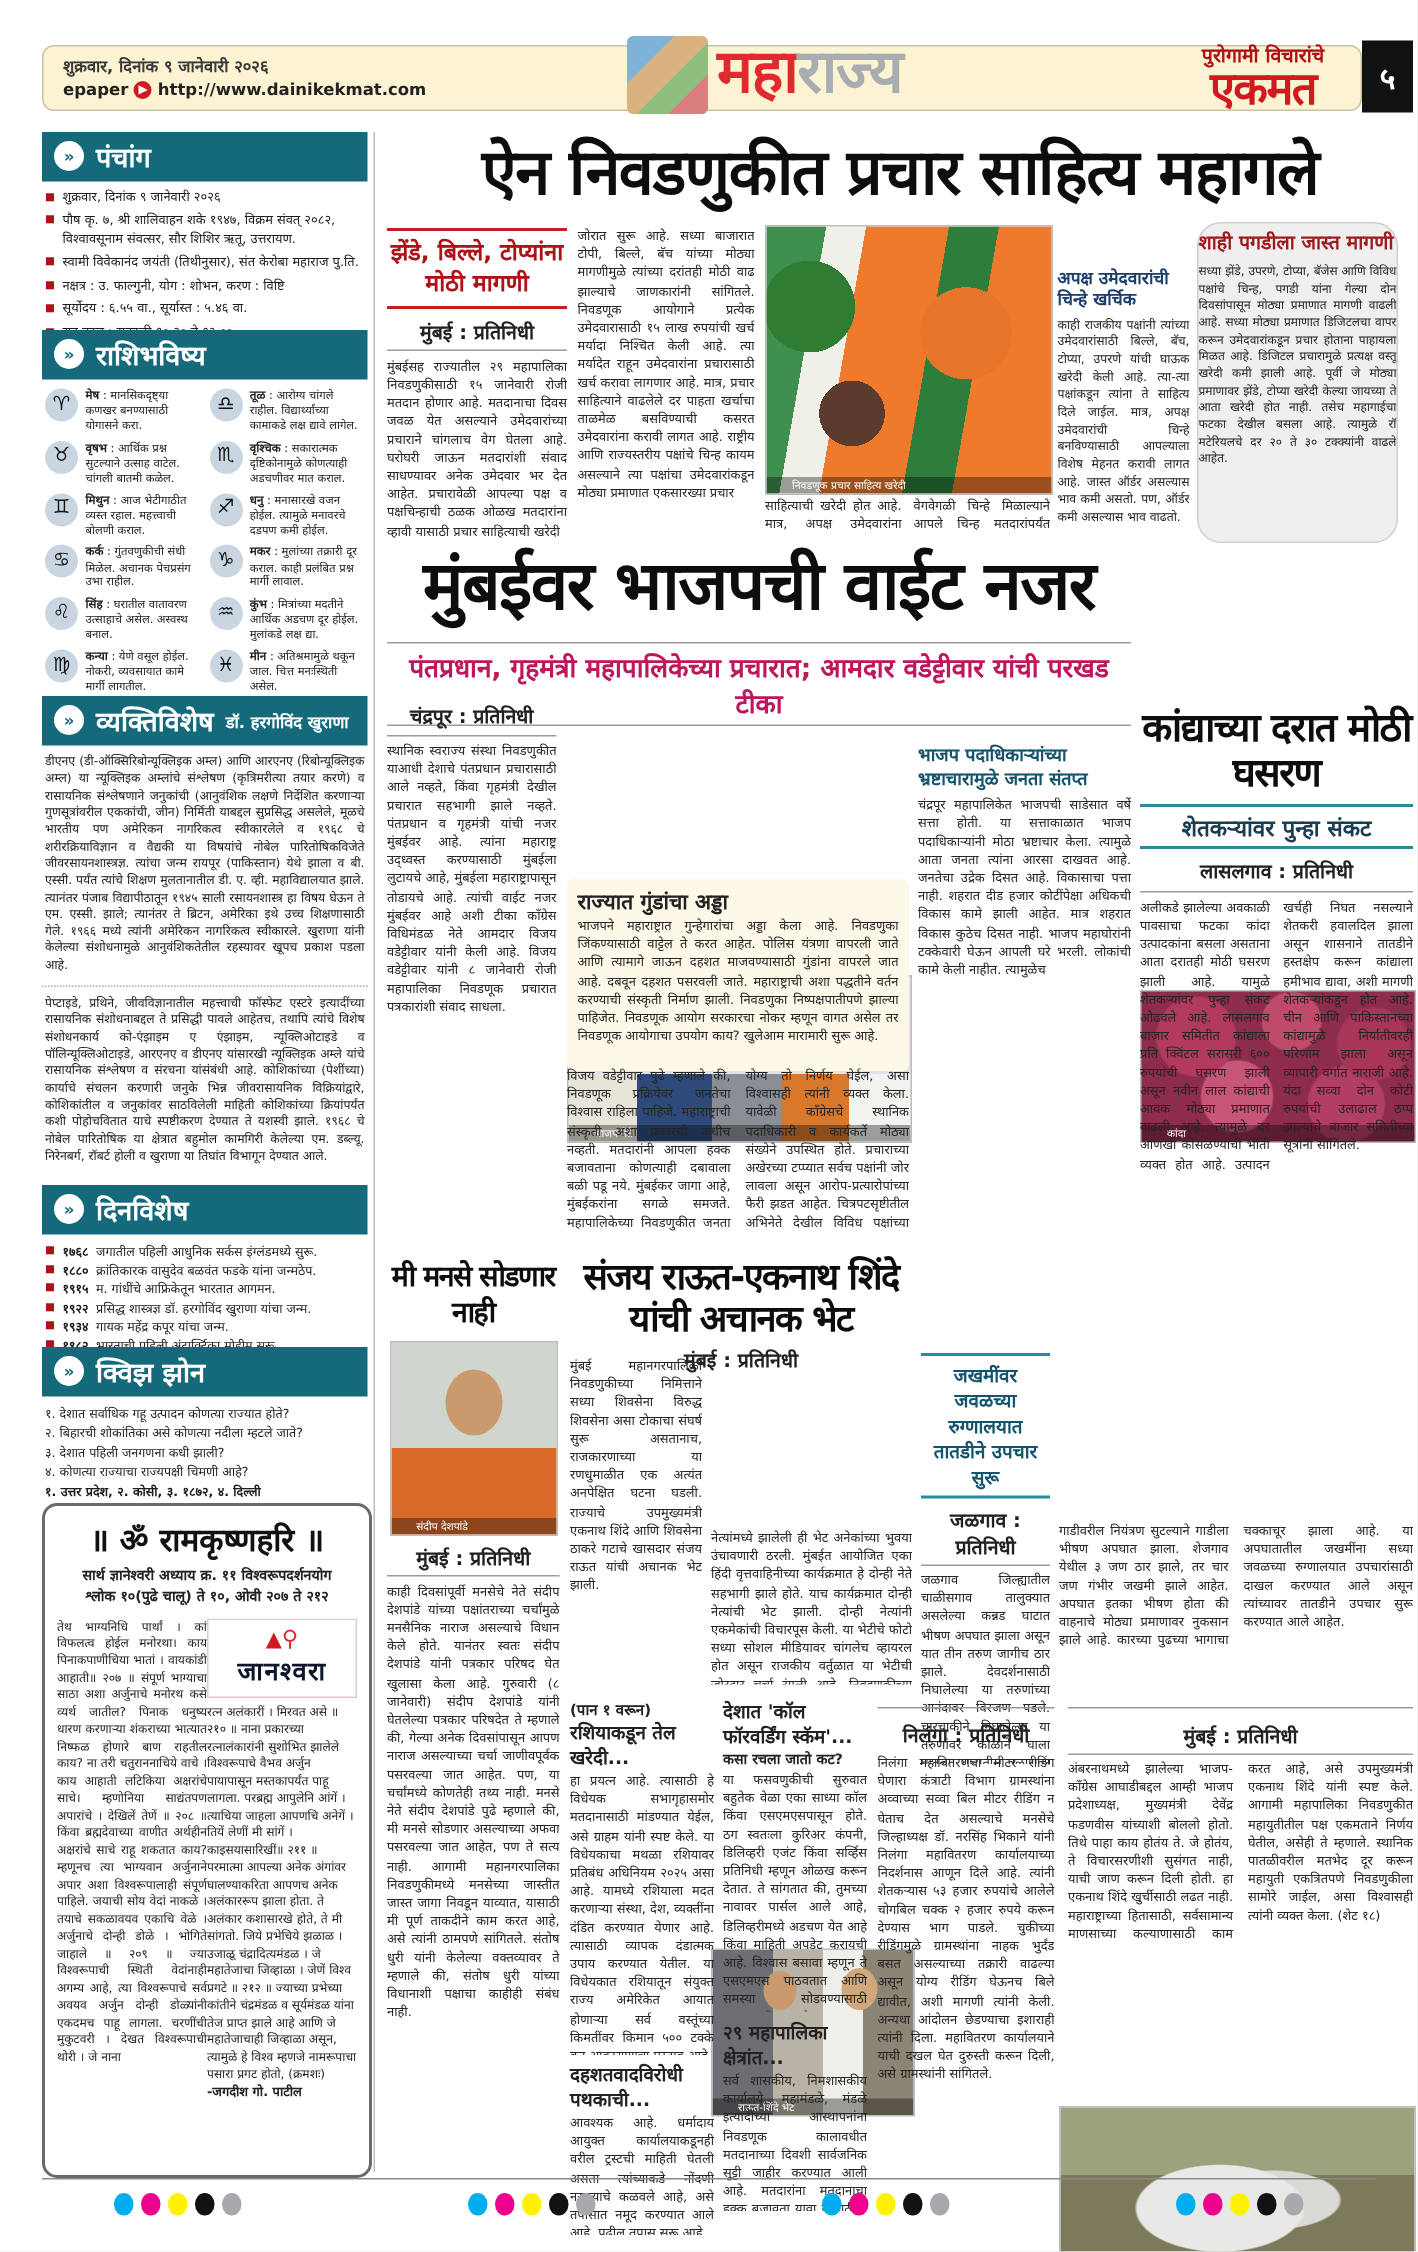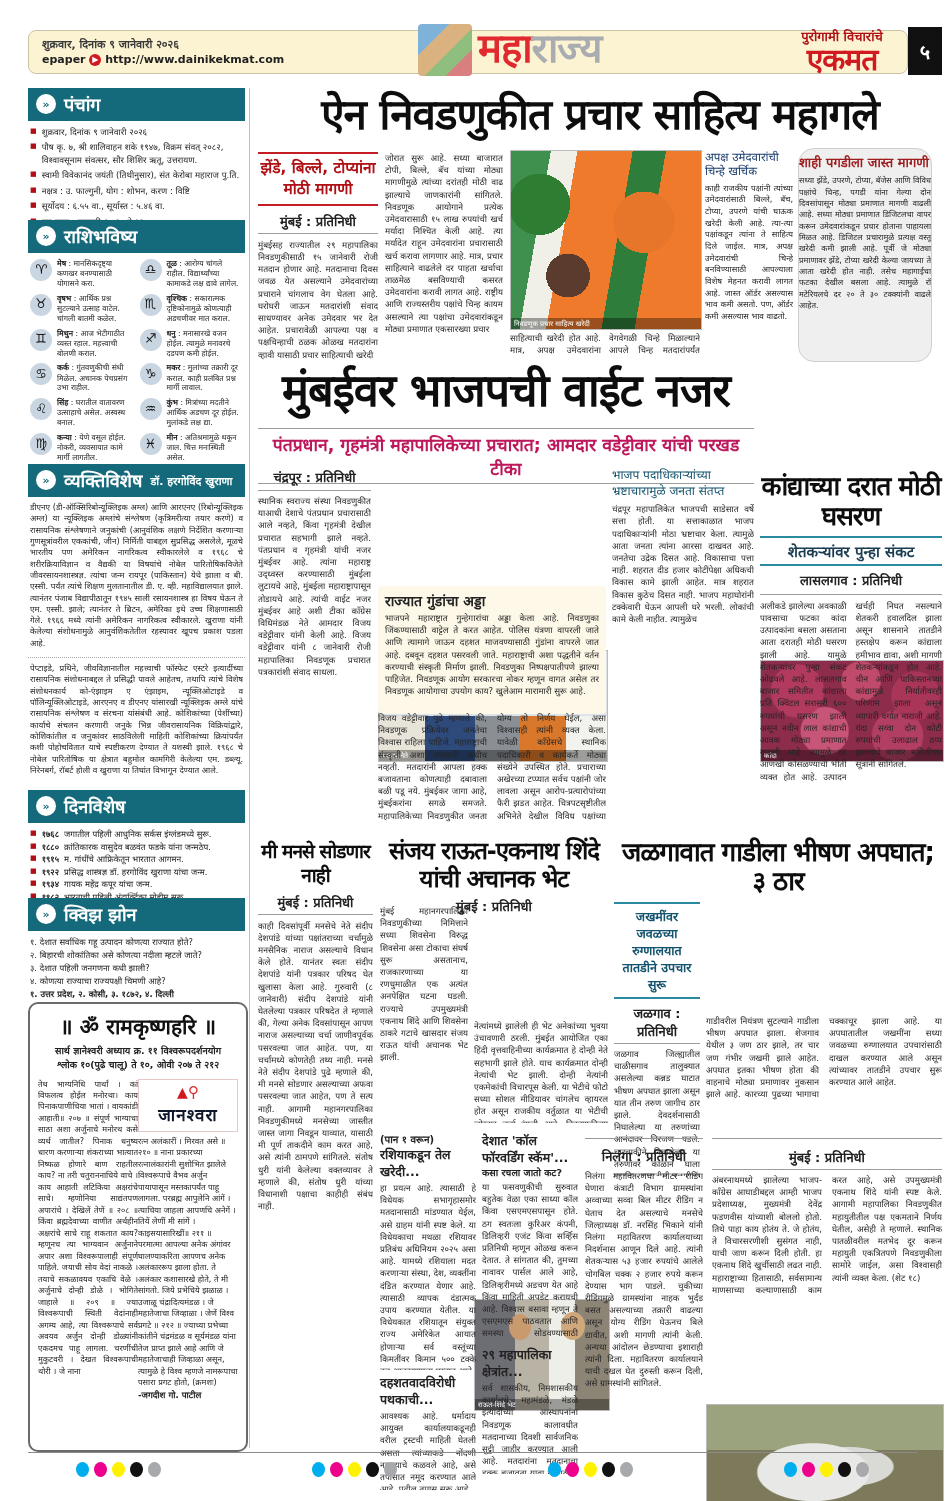--- a/index.html
+++ b/index.html
@@ -53,30 +53,30 @@
   .pin{color:#e02a2f;font-size:15px;}
   .dauth{font-weight:800;font-size:8.6px;}
   
   .h1{font-weight:900;color:#0d0d0d;text-align:center;letter-spacing:-1px;}
   .rule{background:#9c9c9c;height:1px;}
   .redrule{background:#c41d23;height:2px;}
   .tealrule{background:#2a8aa0;height:2px;}
   .kicker{color:#b01116;font-weight:800;font-size:15.5px;text-align:center;line-height:1.35;}
   .byline{font-weight:800;font-size:13px;text-align:center;}
   .body{font-size:8.6px;line-height:1.42;color:#252525;}
-  .bold-navy{color:#1c3f6e;font-weight:400;}
+  .bold-navy{color:#1c3f6e;font-weight:700;margin-top:28px;}
   .bold-maroon{color:#9e1b1e;font-weight:800;}
   .graybox{background:#efefef;border:1px solid #cfcfcf;border-radius:16px;padding:6px 0;}
   .subhead{font-weight:800;text-align:center;color:#be185d;}
   .boxcream{background:#fdf8e7;border-radius:4px;padding:5px 7px;}
   .secml{font-weight:800;font-size:12.5px;}
   .contnote{font-weight:700;font-size:10px;}
   
   .ph{position:relative;overflow:hidden;border:1px solid #bbb;}
-  .ph .cap{position:absolute;bottom:0;left:0;right:0;font-size:7px;color:#fff;background:rgba(0,0,0,.35);padding:1px 3px;}
+  .ph .cap{position:absolute;bottom:0;left:0;right:0;font-size:7px;color:#fff;background:rgba(0,0,0,.35);padding:1px 17px;}
   .ph-flags{background:
      radial-gradient(circle at 30% 70%, #5a3b2e 0 12%, transparent 12%),
      radial-gradient(circle at 70% 40%, #e8762a 0 18%, transparent 18%),
      radial-gradient(circle at 15% 30%, #2e7d32 0 15%, transparent 15%),
      linear-gradient(100deg,#3f8f4f 0 18%,#f0f0e8 18% 30%,#ef7a2b 30% 55%,#2f7d3a 55% 70%,#ef7a2b 70% 100%);}
   .ph-onion{background:
      radial-gradient(circle at 20% 30%, #b13a5e 0 16%, transparent 17%),
      radial-gradient(circle at 55% 20%, #c04a6a 0 15%, transparent 16%),
      radial-gradient(circle at 85% 35%, #a93558 0 14%, transparent 15%),
      radial-gradient(circle at 35% 70%, #c75577 0 17%, transparent 18%),
@@ -354,38 +354,41 @@
     <div class="tealrule" style="margin-top:4px;"></div>
     <div class="subhead" style="font-size:15px;padding:3px 0;color:#1b3d52;">शेतकऱ्यांवर पुन्हा संकट</div>
     <div class="tealrule"></div>
     <div class="byline" style="padding:5px 0;">लासलगाव : प्रतिनिधी</div>
     <div class="rule"></div>
     <div class="body just ovh" style="height:228px;column-count:2;column-gap:9px;padding-top:5px;">अलीकडे झालेल्या अवकाळी पावसाचा फटका कांदा उत्पादकांना बसला असताना आता दरातही मोठी घसरण झाली आहे. यामुळे शेतकऱ्यांवर पुन्हा संकट ओढवले आहे. लासलगाव बाजार समितीत कांद्याला प्रति क्विंटल सरासरी ६०० रुपयांची घसरण झाली असून नवीन लाल कांद्याची आवक मोठ्या प्रमाणात वाढली आहे. त्यामुळे दर आणखी कोसळण्याची भीती व्यक्त होत आहे. उत्पादन खर्चही निघत नसल्याने शेतकरी हवालदिल झाला असून शासनाने तातडीने हस्तक्षेप करून कांद्याला हमीभाव द्यावा, अशी मागणी शेतकऱ्यांकडून होत आहे. चीन आणि पाकिस्तानच्या कांद्यामुळे निर्यातीवरही परिणाम झाला असून व्यापारी वर्गात नाराजी आहे. यंदा सव्वा दोन कोटी रुपयांची उलाढाल ठप्प झाल्याचे बाजार समितीच्या सूत्रांनी सांगितले.</div>
   </div>
 
   <div class="abs" style="left:258px;top:840px;width:115px;">
     <div class="h1" style="font-size:19px;line-height:1.25;">मी मनसे सोडणार नाही</div>
+    <div class="ph ph-port" style="width:110px;height:128px;margin:6px auto 0 auto;">
+      <div class="face" style="left:36px;top:18px;width:38px;height:44px;"></div>
+      <div class="cap">संदीप देशपांडे</div>
+    </div>
     <div class="byline" style="padding:5px 0 3px 0;">मुंबई : प्रतिनिधी</div>
     <div class="rule"></div>
     <div class="body just ovh" style="height:390px;padding-top:5px;">काही दिवसांपूर्वी मनसेचे नेते संदीप देशपांडे यांच्या पक्षांतराच्या चर्चांमुळे मनसैनिक नाराज असल्याचे विधान केले होते. यानंतर स्वतः संदीप देशपांडे यांनी पत्रकार परिषद घेत खुलासा केला आहे. गुरुवारी (८ जानेवारी) संदीप देशपांडे यांनी घेतलेल्या पत्रकार परिषदेत ते म्हणाले की, गेल्या अनेक दिवसांपासून आपण नाराज असल्याच्या चर्चा जाणीवपूर्वक पसरवल्या जात आहेत. पण, या चर्चांमध्ये कोणतेही तथ्य नाही. मनसे नेते संदीप देशपांडे पुढे म्हणाले की, मी मनसे सोडणार असल्याच्या अफवा पसरवल्या जात आहेत, पण ते सत्य नाही. आगामी महानगरपालिका निवडणुकीमध्ये मनसेच्या जास्तीत जास्त जागा निवडून याव्यात, यासाठी मी पूर्ण ताकदीने काम करत आहे, असे त्यांनी ठामपणे सांगितले. संतोष धुरी यांनी केलेल्या वक्तव्यावर ते म्हणाले की, संतोष धुरी यांच्या विधानाशी पक्षाचा काहीही संबंध नाही.</div>
   </div>
 
   <div class="abs" style="left:380px;top:838px;width:228px;">
     <div class="h1" style="font-size:24px;line-height:1.15;">संजय राऊत-एकनाथ शिंदे यांची अचानक भेट</div>
     <div class="byline" style="padding:4px 0;">मुंबई : प्रतिनिधी</div>
   </div>
   <div class="abs body just ovh" style="left:380px;top:905px;width:88px;height:218px;">मुंबई महानगरपालिका निवडणुकीच्या निमित्ताने सध्या शिवसेना विरुद्ध शिवसेना असा टोकाचा संघर्ष सुरू असतानाच, राजकारणाच्या या रणधुमाळीत एक अत्यंत अनपेक्षित घटना घडली. राज्याचे उपमुख्यमंत्री एकनाथ शिंदे आणि शिवसेना ठाकरे गटाचे खासदार संजय राऊत यांची अचानक भेट झाली.</div>
   <div class="abs ph ph-meet" style="left:474px;top:905px;width:134px;height:110px;">
     <div class="face" style="left:34px;top:14px;width:22px;height:26px;"></div>
     <div class="face" style="left:86px;top:12px;width:24px;height:28px;background:#d0a87c;"></div>
     <div class="cap">राऊत-शिंदे भेट</div>
   </div>
   <div class="abs body just ovh" style="left:474px;top:1020px;width:134px;height:103px;">नेत्यांमध्ये झालेली ही भेट अनेकांच्या भुवया उंचावणारी ठरली. मुंबईत आयोजित एका हिंदी वृत्तवाहिनीच्या कार्यक्रमात हे दोन्ही नेते सहभागी झाले होते. याच कार्यक्रमात दोन्ही नेत्यांची भेट झाली. दोन्ही नेत्यांनी एकमेकांची विचारपूस केली. या भेटीचे फोटो सध्या सोशल मीडियावर चांगलेच व्हायरल होत असून राजकीय वर्तुळात या भेटीची जोरदार चर्चा रंगली आहे. निवडणुकीच्या तोंडावर झालेल्या या भेटीला विशेष महत्त्व प्राप्त झाले आहे.</div>
 
-  <div class="abs h1" style="left:614px;top:838px;width:328px;font-size:26px;line-height:1.1;">जळगावात गाडीला भीषण अपघात; ३ ठार</div>
   <div class="abs" style="left:614px;top:902px;width:86px;">
     <div class="tealrule"></div>
     <div class="subhead" style="font-size:12.5px;color:#14546e;padding:4px 0;">जखमींवर जवळच्या रुग्णालयात तातडीने उपचार सुरू</div>
     <div class="tealrule"></div>
     <div class="byline" style="padding:5px 0 3px 0;">जळगाव : प्रतिनिधी</div>
     <div class="rule"></div>
     <div class="body just ovh" style="height:128px;padding-top:4px;">जळगाव जिल्ह्यातील चाळीसगाव तालुक्यात असलेल्या कन्नड घाटात भीषण अपघात झाला असून यात तीन तरुण जागीच ठार झाले. देवदर्शनासाठी निघालेल्या या तरुणांच्या आनंदावर विरजण पडले. चारचाकीने निघालेल्या या तरुणांवर काळाने घाला घातला. घाटातील वळणावर चालकाचे नियंत्रण सुटले.</div>
   </div>
   <div class="abs ph ph-crash" style="left:706px;top:898px;width:236px;height:112px;">
     

